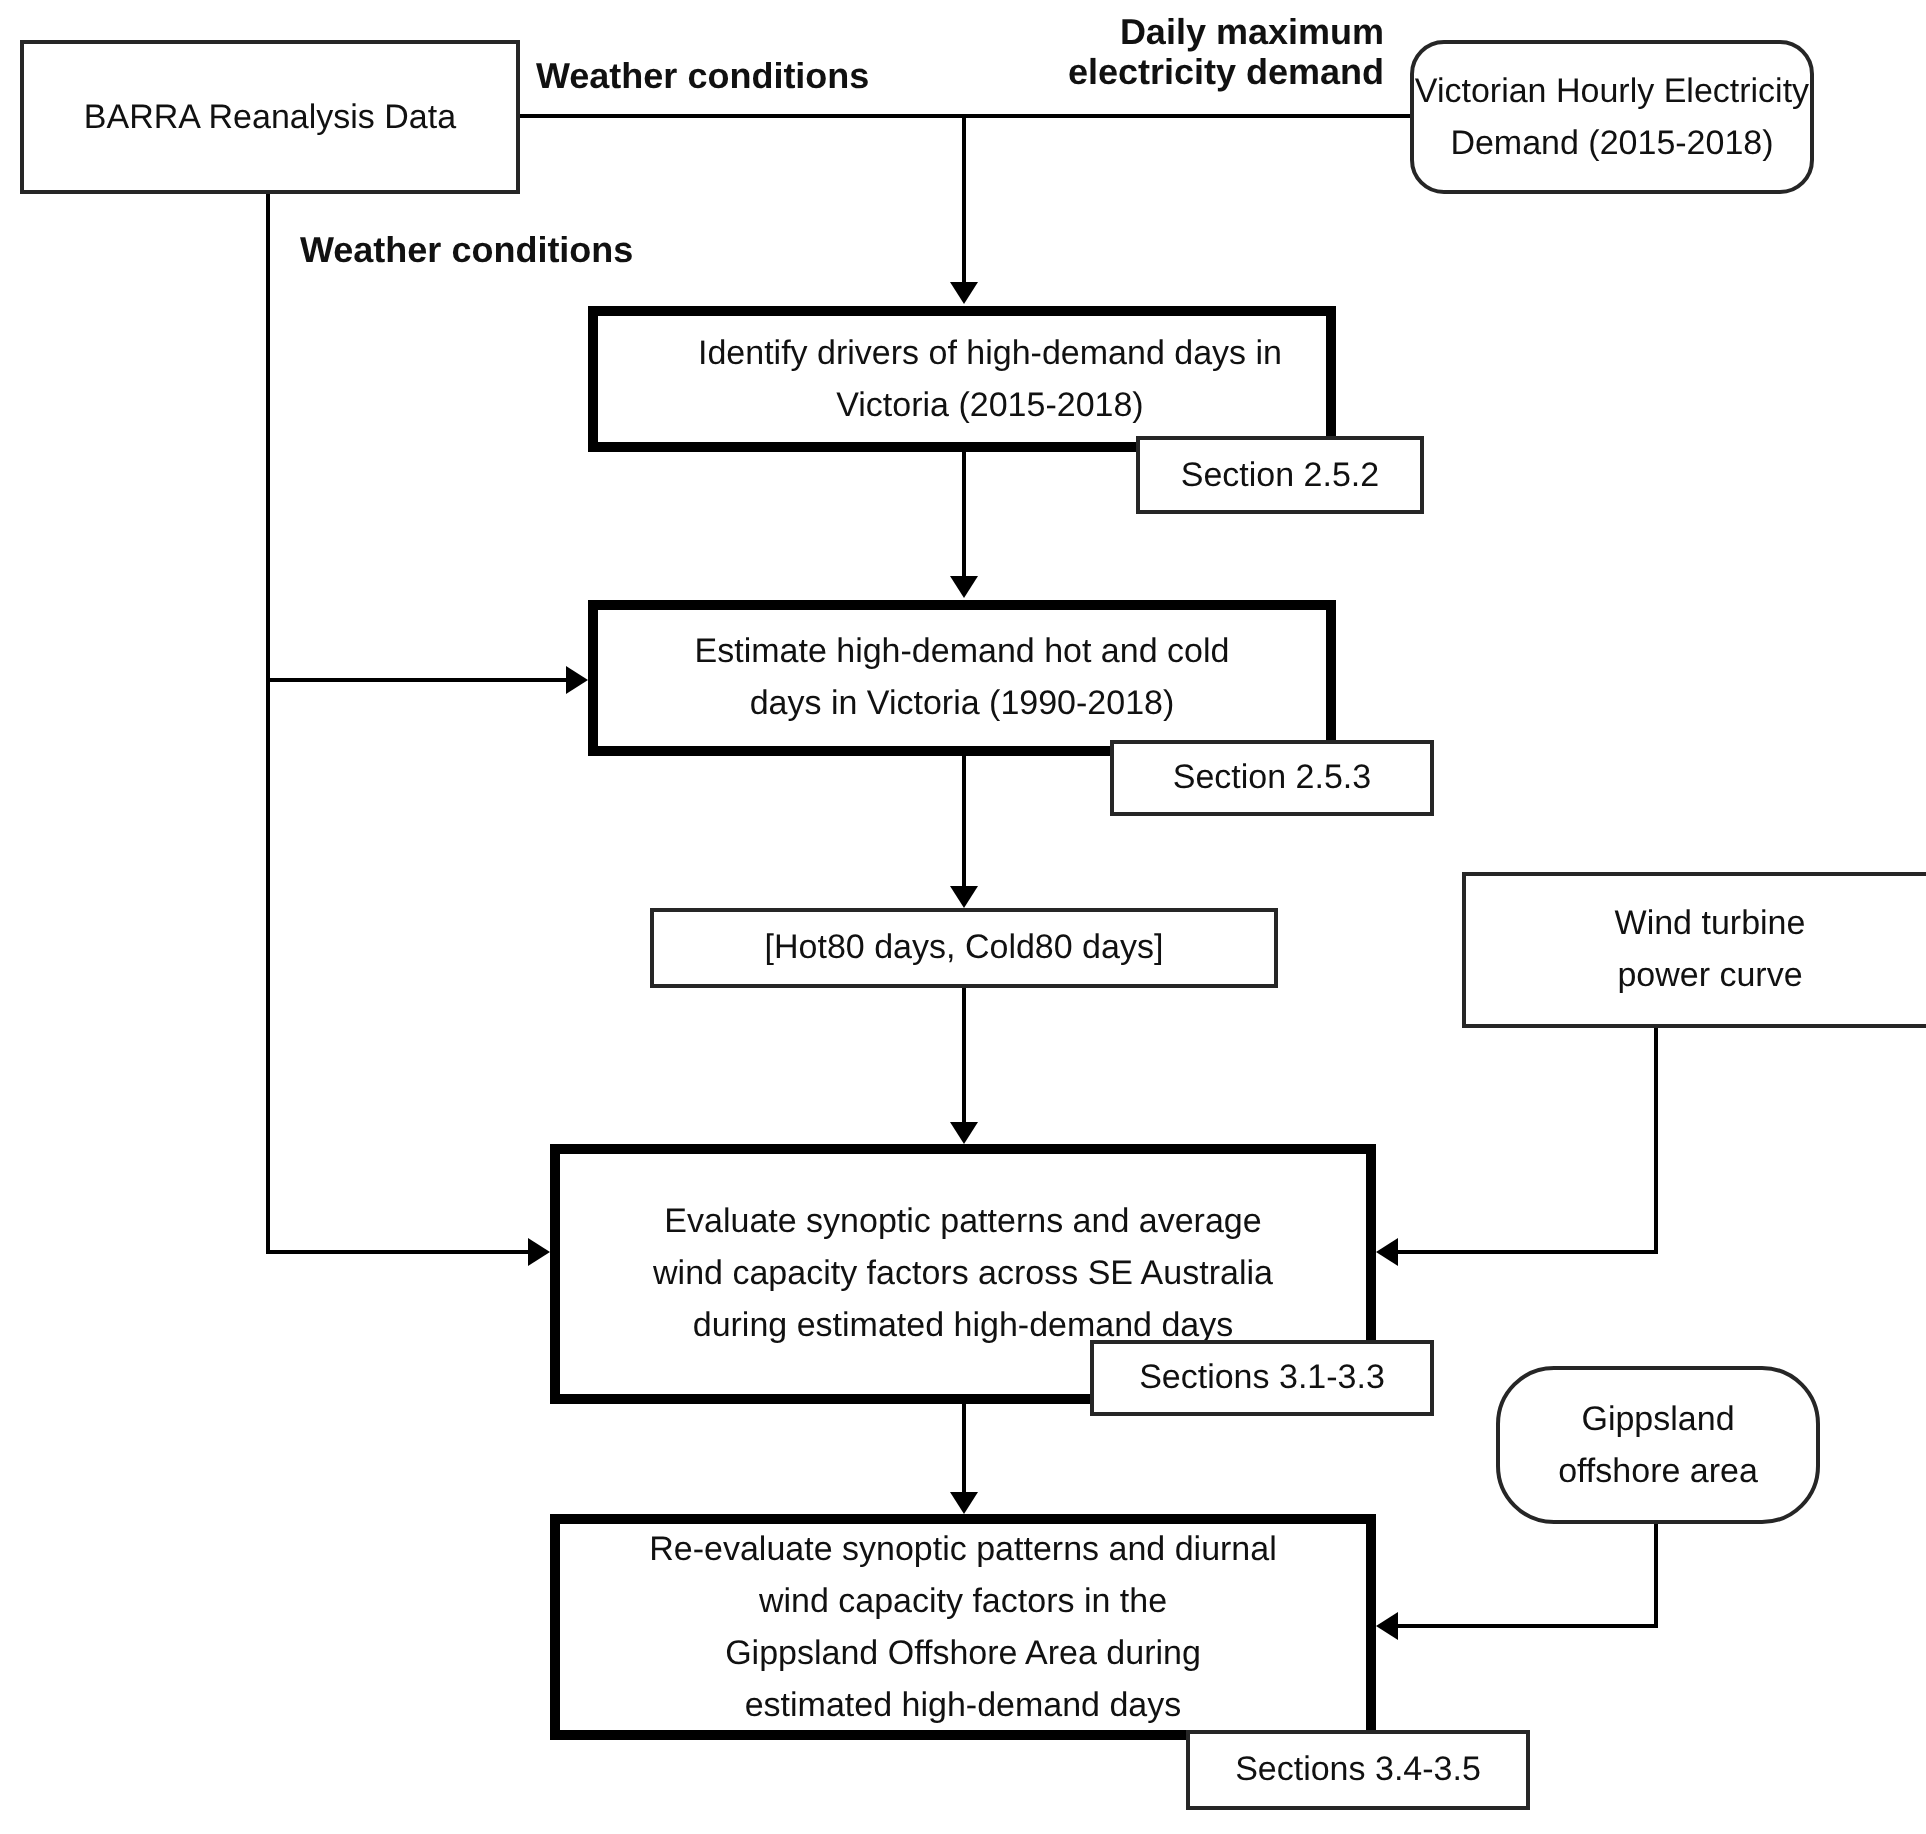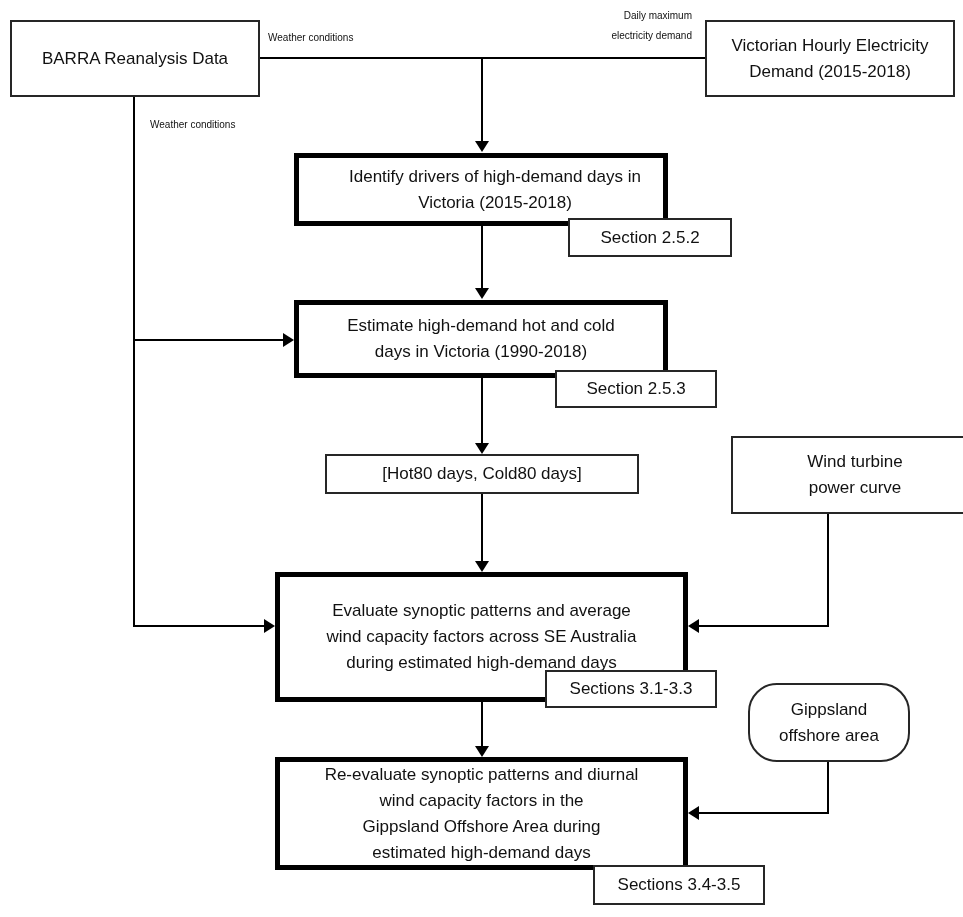--- a/index.html
+++ b/index.html
@@ -63,25 +63,26 @@
     border-left: 11px solid #000000;
   }
   .arrow.left {
     border-top: 7px solid transparent;
     border-bottom: 7px solid transparent;
     border-right: 11px solid #000000;
   }
   
   .edge-label {
     position: absolute;
-    font-size: 10px;
+    font-size: 18px;
     line-height: 20px;
     color: #111111;
     z-index: 3;
     white-space: nowrap;
+    font-weight: bold;
   }
   .edge-label.right-align { text-align: right; }
 </style>
 </head>
 <body>
 
 <div class="canvas">
 
   <div class="seg" style="left:258px; top:57px; width:447px; height:2px;"></div>
   <div class="seg" style="left:481px; top:57px; width:2px; height:85px;"></div>
@@ -121,31 +122,31 @@
     <div>electricity demand</div>
   </div>
   <div class="edge-label" style="left:150px; top:115px;">
     <span>Weather conditions</span>
   </div>
 
   <div class="node" style="left:10px; top:20px; width:250px; height:77px;">
     <div>BARRA Reanalysis Data</div>
   </div>
 
-  <div class="node" style="left:705px; top:20px; width:250px; height:77px;">
+  <div class="node" style="left:705px; top:20px; width:202px; height:77px;border-radius:17px;">
     <div>Victorian Hourly Electricity</div>
     <div>Demand (2015-2018)</div>
   </div>
 
   <div class="node bold-border" style="left:294px; top:153px; width:374px; height:73px;padding-left:28px;">
     <div>Identify drivers of high-demand days in</div>
     <div>Victoria (2015-2018)</div>
   </div>
 
-  <div class="node section-tag" style="left:568px; top:218px; width:164px; height:39px;">
+  <div class="node section-tag" style="left:568px; top:218px; width:144px; height:39px;">
     <div>Section 2.5.2</div>
   </div>
 
   <div class="node bold-border" style="left:294px; top:300px; width:374px; height:78px;">
     <div>Estimate high-demand hot and cold</div>
     <div>days in Victoria (1990-2018)</div>
   </div>
 
   <div class="node section-tag" style="left:555px; top:370px; width:162px; height:38px;">
     <div>Section 2.5.3</div>

